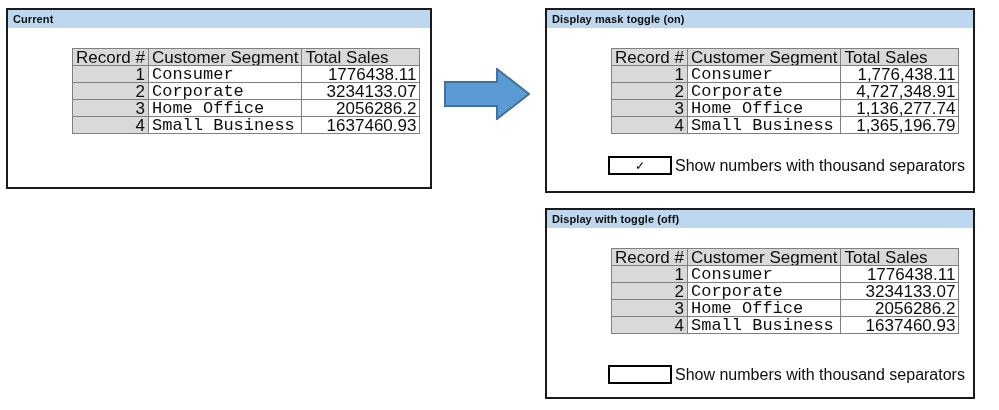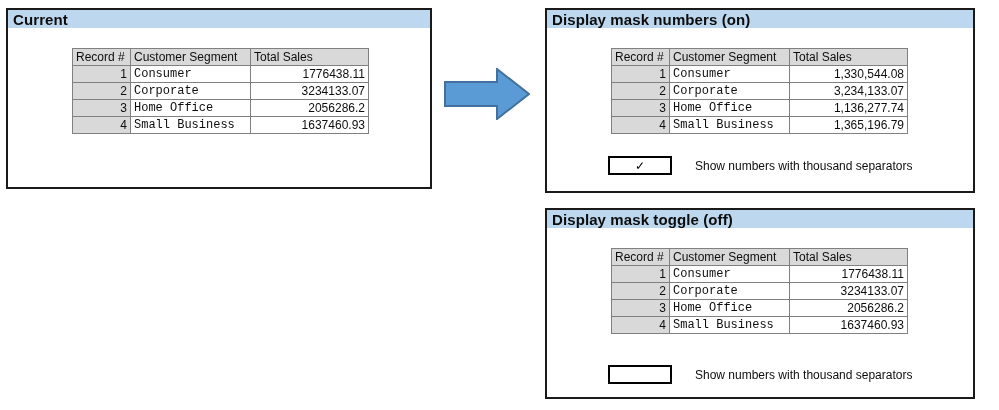--- a/index.html
+++ b/index.html
@@ -24,37 +24,37 @@
 
   .panel-header {
     height: 18px;
     background: #bdd7ee;
     display: flex;
     align-items: center;
     padding-left: 5px;
     box-sizing: border-box;
   }
   .panel-header-title {
-    font-size: 15px;
+    font-size: 11px;
     font-weight: bold;
     color: #0d0d0d;
     line-height: 1;
     letter-spacing: 0.1px;
     white-space: nowrap;
   }
 
   .panel-body {
     position: relative;
   }
 
   
   .data-table {
     border-collapse: collapse;
     table-layout: fixed;
-    font-size: 12px;
+    font-size: 17px;
     color: #0d0d0d;
     background: #ffffff;
     border-radius: 15px;
   }
   .data-table td, .data-table th {
     border: 1px solid #808080;
     height: 17px;
     padding: 0 3px;
     box-sizing: border-box;
     font-weight: normal;
@@ -93,22 +93,22 @@
     align-items: center;
     justify-content: center;
     flex: 0 0 auto;
   }
   .checkmark {
     font-size: 12px;
     line-height: 1;
     color: #000000;
   }
   .check-label {
-    margin-left: 23px;
-    font-size: 12px;
+    margin-left: 3px;
+    font-size: 16px;
     color: #0d0d0d;
     white-space: nowrap;
   }
 
   
   #arrow-shape {
     position: absolute;
     left: 444px;
     top: 68px;
     width: 86px;
@@ -173,46 +173,46 @@
     </table>
   </div>
 </div>
 
 <svg id="arrow-shape" viewBox="0 0 86 52">
   <polygon points="1,14 53,14 53,1 85,26 53,51 53,38 1,38" fill="#5b9bd5" stroke="#41719c" stroke-width="2" stroke-linejoin="miter"></polygon>
 </svg>
 
 <div class="panel" id="panel-toggle-on">
   <div class="panel-header">
-    <span class="panel-header-title">Display mask numbers (on)</span>
+    <span class="panel-header-title">Display mask toggle (on)</span>
   </div>
   <div class="panel-body">
     <table class="data-table" id="table-on">
       <colgroup>
         <col class="col-rec">
           <col class="col-seg">
           <col class="col-sales">
       </colgroup>
       <thead>
         <tr>
           <th>Record #</th>
           <th>Customer Segment</th>
           <th>Total Sales</th>
         </tr>
       </thead>
       <tbody>
         <tr>
           <td class="cell-rec">1</td>
           <td class="cell-seg">Consumer</td>
-          <td class="cell-sales-right">1,330,544.08</td>
+          <td class="cell-sales-right">1,776,438.11</td>
         </tr>
         <tr>
           <td class="cell-rec">2</td>
           <td class="cell-seg">Corporate</td>
-          <td class="cell-sales-right">3,234,133.07</td>
+          <td class="cell-sales-right">4,727,348.91</td>
         </tr>
         <tr>
           <td class="cell-rec">3</td>
           <td class="cell-seg">Home Office</td>
           <td class="cell-sales-right">1,136,277.74</td>
         </tr>
         <tr>
           <td class="cell-rec">4</td>
           <td class="cell-seg">Small Business</td>
           <td class="cell-sales-right">1,365,196.79</td>
@@ -224,21 +224,21 @@
       <div class="checkbox">
         <span class="checkmark">✓</span>
       </div>
       <span class="check-label">Show numbers with thousand separators</span>
     </div>
   </div>
 </div>
 
 <div class="panel" id="panel-toggle-off">
   <div class="panel-header">
-    <span class="panel-header-title">Display mask toggle (off)</span>
+    <span class="panel-header-title">Display with toggle (off)</span>
   </div>
   <div class="panel-body">
     <table class="data-table" id="table-off">
       <colgroup>
         <col class="col-rec">
           <col class="col-seg">
           <col class="col-sales">
       </colgroup>
       <thead>
         <tr>

